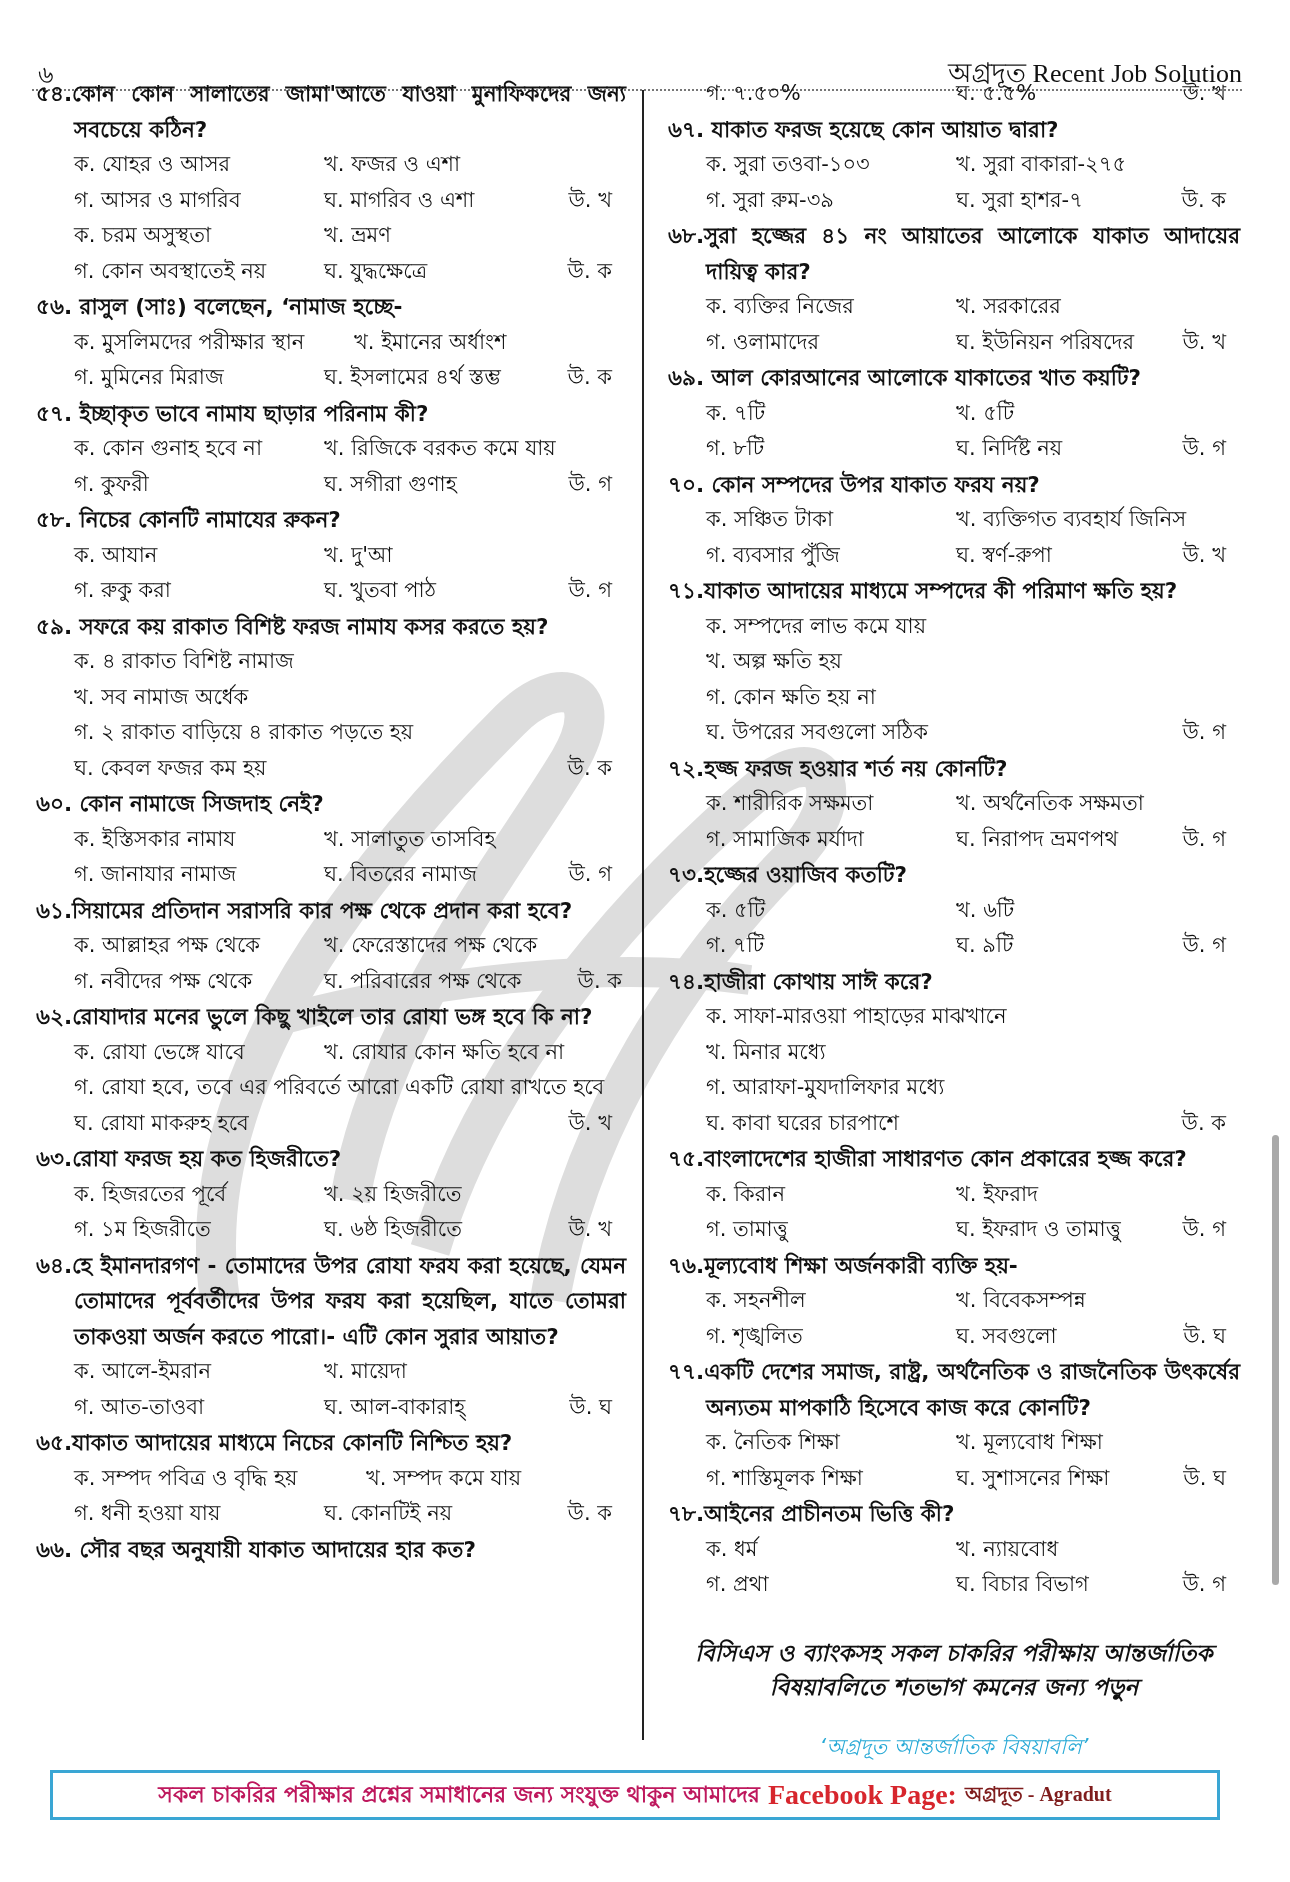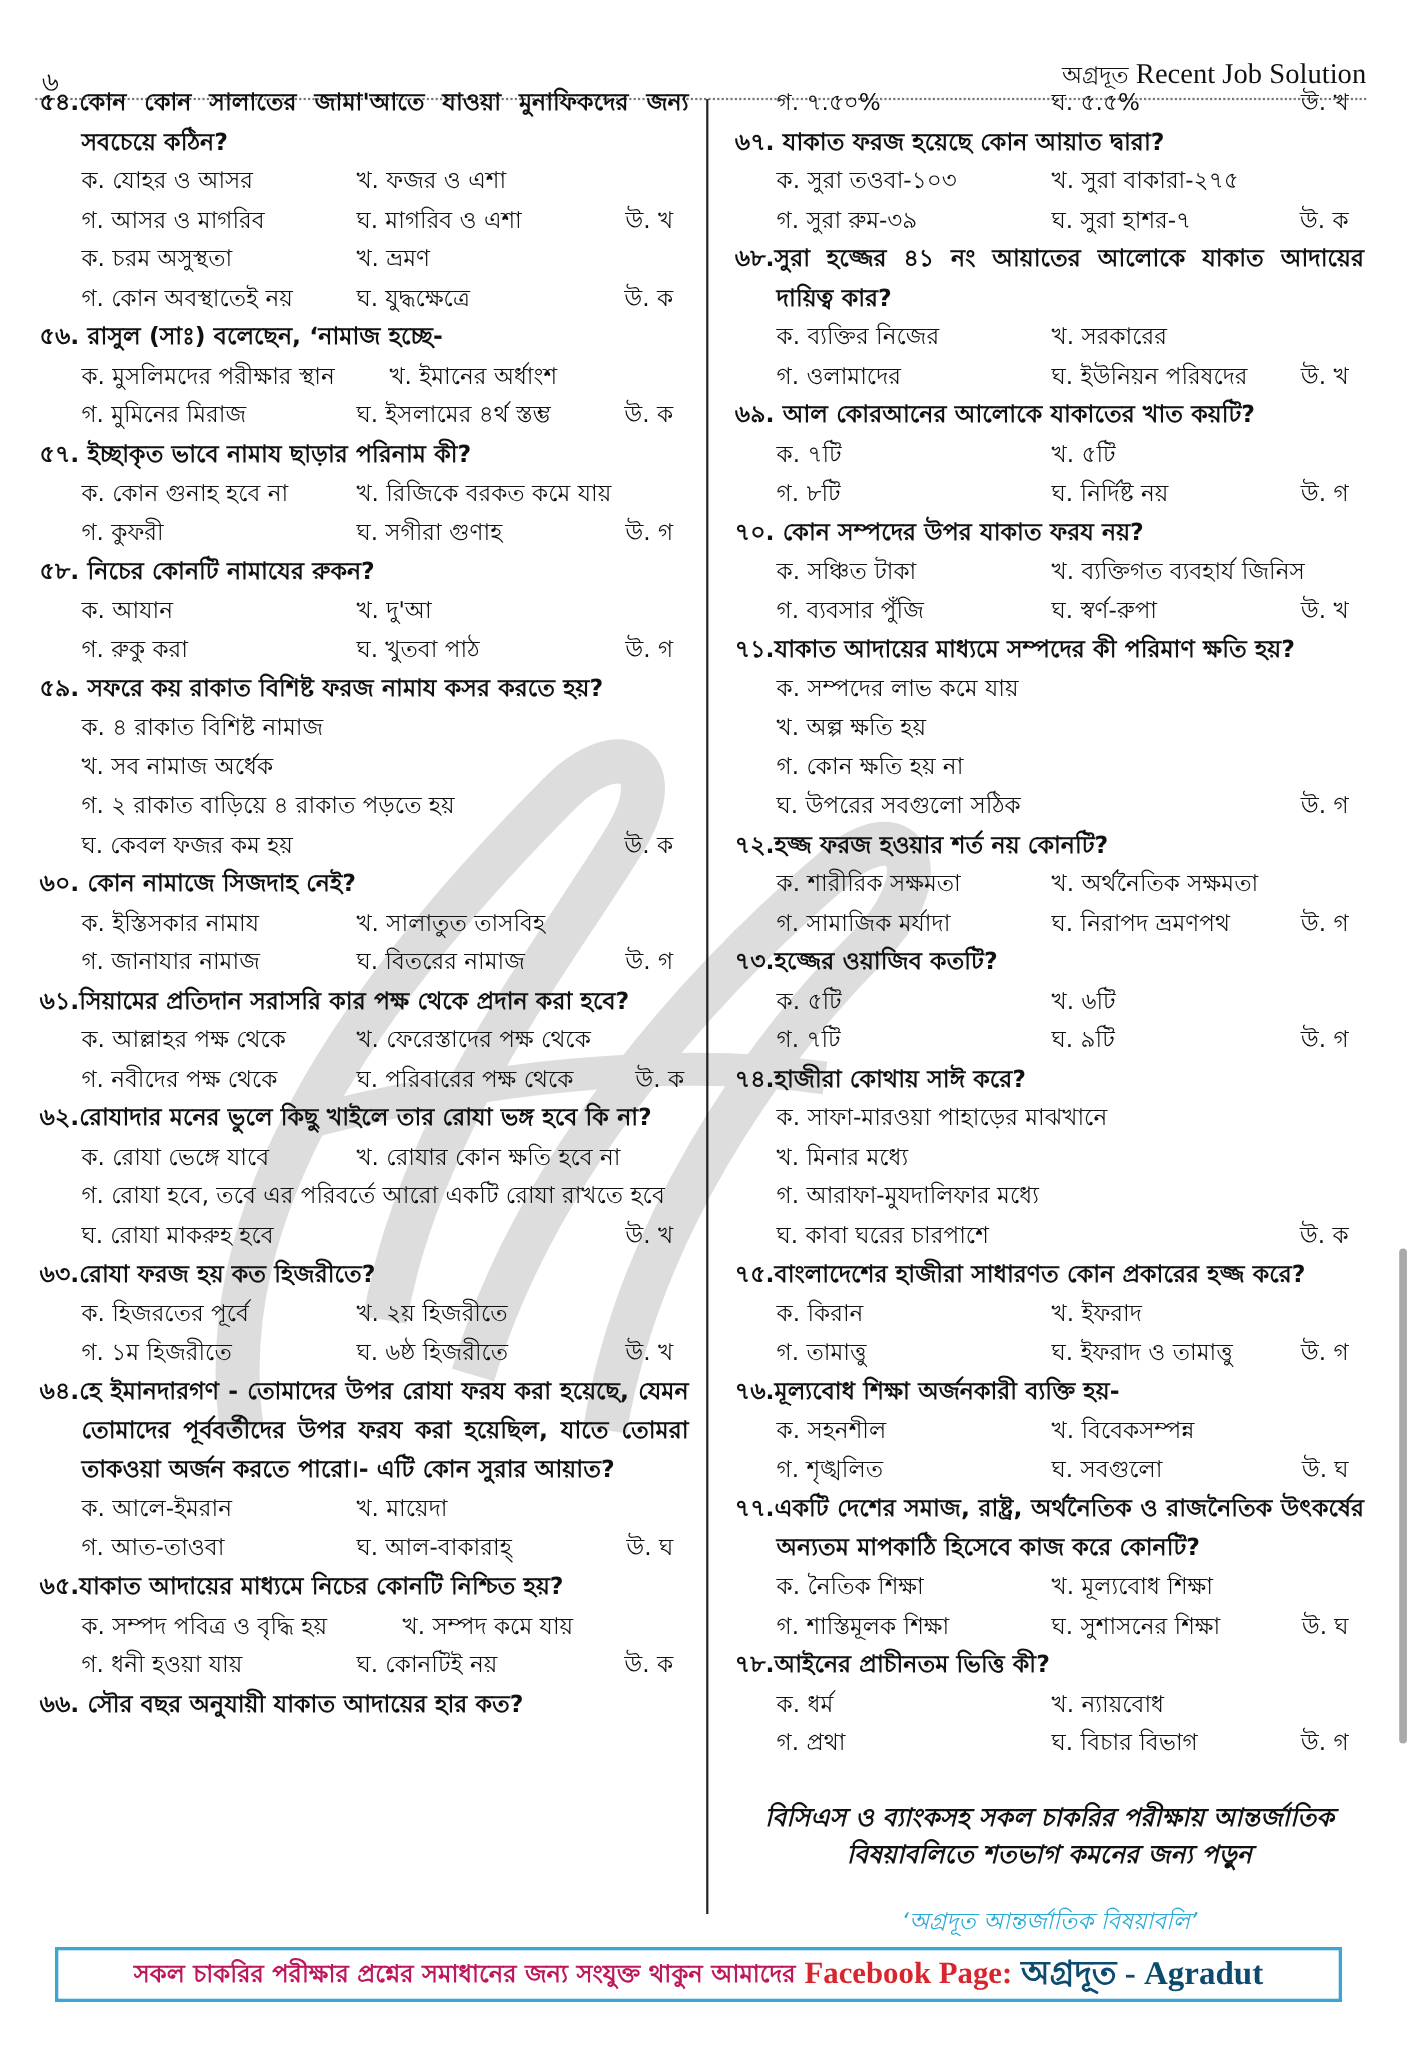--- a/index.html
+++ b/index.html
@@ -1,21 +1,21 @@
 <!DOCTYPE html>
 <html><head>
 <meta charset="utf-8">
 <style>
   html,body{margin:0;padding:0;background:#fff;}
   body{width:1290px;height:1882px;position:relative;overflow:hidden;
        font-family:"DejaVu Sans","Liberation Sans",sans-serif;color:#111;}
   .page-num{position:absolute;left:38px;top:56px;font-size:24px;}
   .brand{position:absolute;right:48px;top:52px;font-size:26px;
          font-family:"Liberation Serif","DejaVu Serif",serif;}
-  .brand .bn{font-family:"DejaVu Sans",sans-serif;font-size:21px;}
+  .brand .bn{font-family:"DejaVu Sans",sans-serif;font-size:27px;}
   .hdr-rule{position:absolute;left:32px;right:48px;top:89px;border-top:2px dotted #777;}
   .col-divider{position:absolute;left:642px;top:90px;width:2px;height:1650px;background:#222;}
   .col{position:absolute;top:76px;}
   .col.left{left:36px;width:590px;}
   .col.right{left:668px;width:572px;}
   .q{font-weight:bold;font-size:21.5px;line-height:35.5px;}
   .q.wrap{text-align:justify;text-align-last:left;padding-left:38px;text-indent:-38px;}
   .opt{font-size:21px;line-height:35.5px;position:relative;height:35.5px;white-space:nowrap;}
   .opt span{position:absolute;top:0;}
   .opt .a{left:38px;}
@@ -26,21 +26,21 @@
   .opt.multi span{position:static;}
   .promo{position:absolute;left:668px;width:572px;top:1636px;text-align:center;
          font-style:italic;font-size:23px;line-height:34px;font-weight:bold;color:#111;}
   .promo .link{color:#27a9d6;font-size:21px;font-weight:normal;line-height:30px;margin-top:28px;}
   .footer{position:absolute;left:50px;top:1770px;width:1170px;height:50px;
           border:3px solid #3aa6d4;box-sizing:border-box;display:flex;align-items:center;
           justify-content:center;white-space:nowrap;}
   .footer .t1{color:#be185d;font-size:22px;font-weight:bold;}
   .footer .t2{color:#d7262d;font-size:28px;font-weight:bold;margin-left:8px;
               font-family:"Liberation Serif","DejaVu Serif",serif;}
-  .footer .t3{color:#0c4a6e;font-size:30px;font-weight:bold;margin-left:8px;
+  .footer .t3{color:#7f1d1d;font-size:20px;font-weight:bold;margin-left:8px;
               font-family:"Liberation Serif","DejaVu Serif",serif;}
   .scrollbar{position:absolute;left:1272px;top:1135px;width:7px;height:450px;background:#a9a9a9;border-radius:4px;}
   .watermark{position:absolute;left:130px;top:600px;width:750px;height:800px;opacity:.13;pointer-events:none;}
 </style>
 </head>
 <body>
 
 <div class="page-num">৬</div>
 <div class="brand">
   <span class="bn">অগ্রদূত</span>

